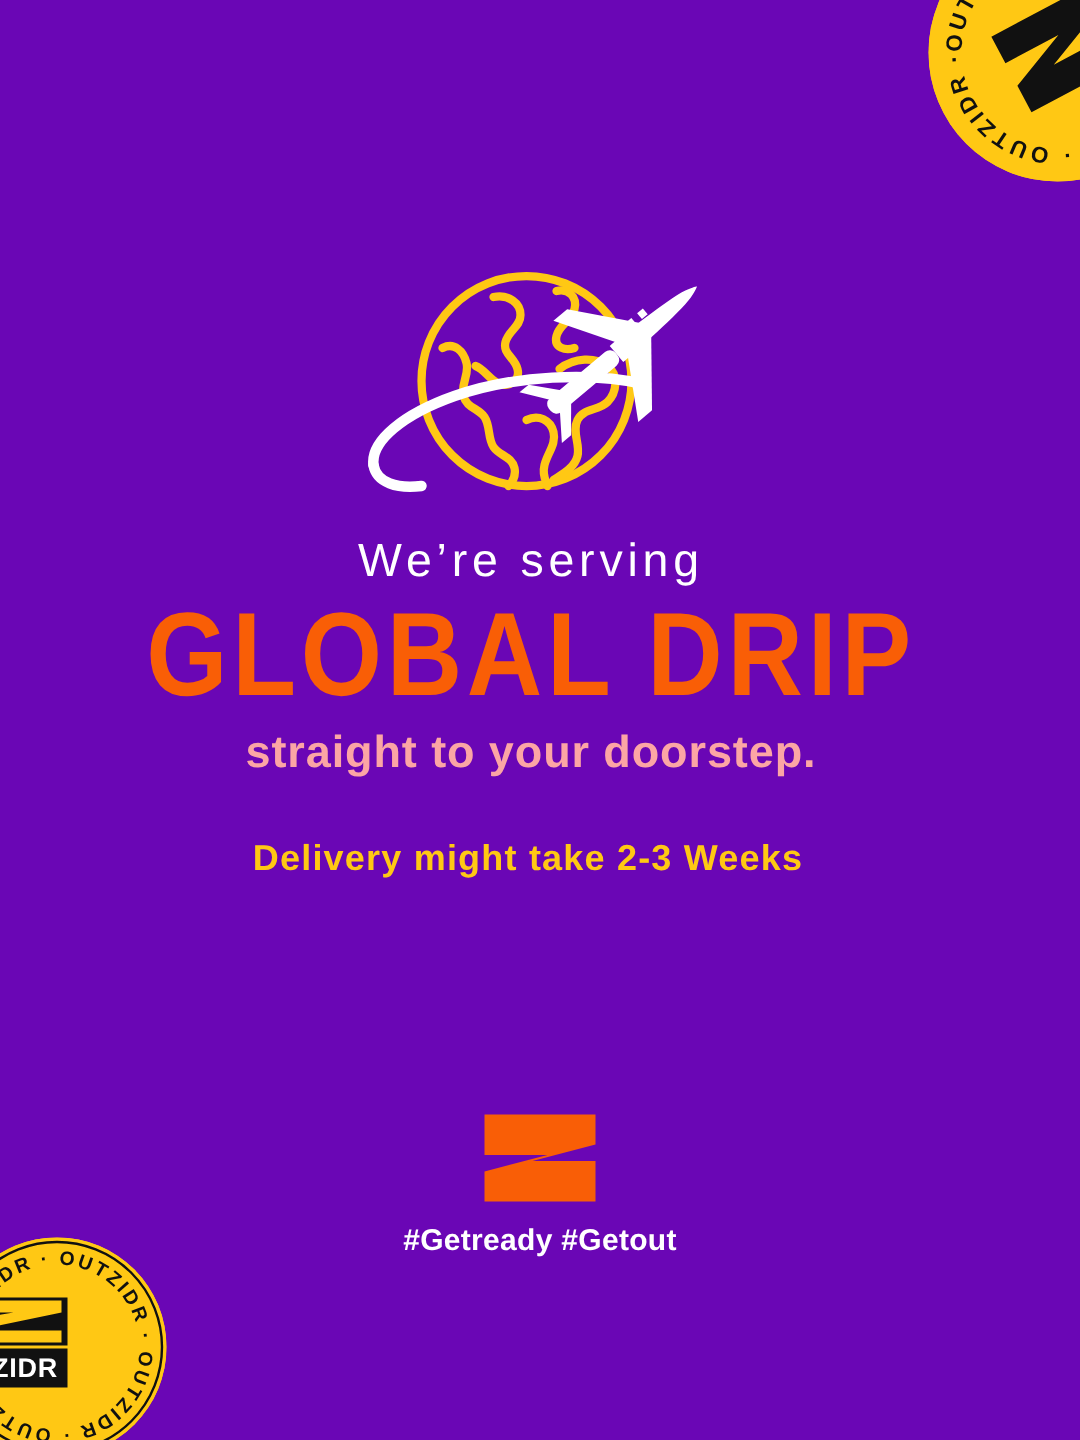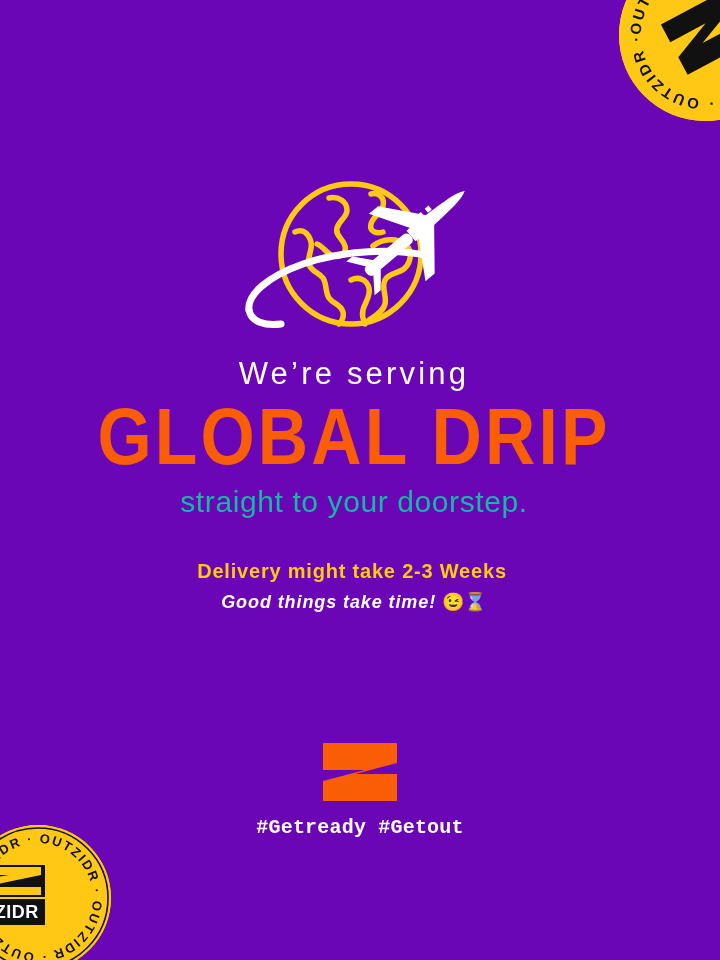--- a/index.html
+++ b/index.html
@@ -68,28 +68,28 @@
     color: #F95E06;
     letter-spacing: 3px;
     line-height: 1.0;
     transform: scaleX(1.04) scaleY(1.18);
     transform-origin: center top;
     white-space: nowrap;
   }
   .line-doorstep {
     margin: 21px 0 0 0;
     font-size: 30px;
-    font-weight: 400;
-    color: #14b8a6;
+    font-weight: 700;
+    color: #fca5a5;
     letter-spacing: 0.6px;
     line-height: 1.1;
   }
   .line-delivery {
     margin: 42px 4px 0 0;
-    font-size: 20px;
+    font-size: 24px;
     font-weight: 700;
     color: #FFC814;
     letter-spacing: 0.8px;
     line-height: 1.1;
     white-space: nowrap;
   }
   .line-goodthings {
     margin: 11px 0 0 0;
     font-size: 18px;
     font-weight: 700;
@@ -112,21 +112,20 @@
     margin: 0 auto;
     display: block;
   }
   .zmark svg { display: block; width: 100%; height: 100%; }
   .hashtags {
     margin: 13px 0 0 0;
     font-size: 20px;
     font-weight: 700;
     color: #FFFFFF;
     letter-spacing: 0.2px;
-    font-family: Liberation Mono, monospace;
   }
 </style>
 </head>
 <body>
 
 <div id="poster">
 
   <div class="bg"></div>
 
   <div class="badge badge-tr">
@@ -181,24 +180,20 @@
         <rect x="28" y="-12" width="5" height="5" fill="#FFFFFF"></rect>
       </g>
     </svg>
   </div>
 
   <div class="copy">
     <p class="line-serving">We’re serving</p>
     <p class="line-global">GLOBAL DRIP</p>
     <p class="line-doorstep">straight to your doorstep.</p>
     <p class="line-delivery">Delivery might take 2-3 Weeks</p>
-    <p class="line-goodthings">
-      <span>Good things take time!</span>
-      <span class="emoji">😉⌛</span>
-    </p>
   </div>
 
   <div class="footer">
     <div class="zmark">
       <svg viewBox="0 0 78 62" aria-hidden="true">
         <path d="M 2,2 L 76,2 L 76,22 L 34,33 L 76,33 L 76,60 L 2,60 L 2,40 L 44,29 L 2,29 Z" fill="#F95E06"></path>
       </svg>
     </div>
     <p class="hashtags">#Getready #Getout</p>
   </div>

